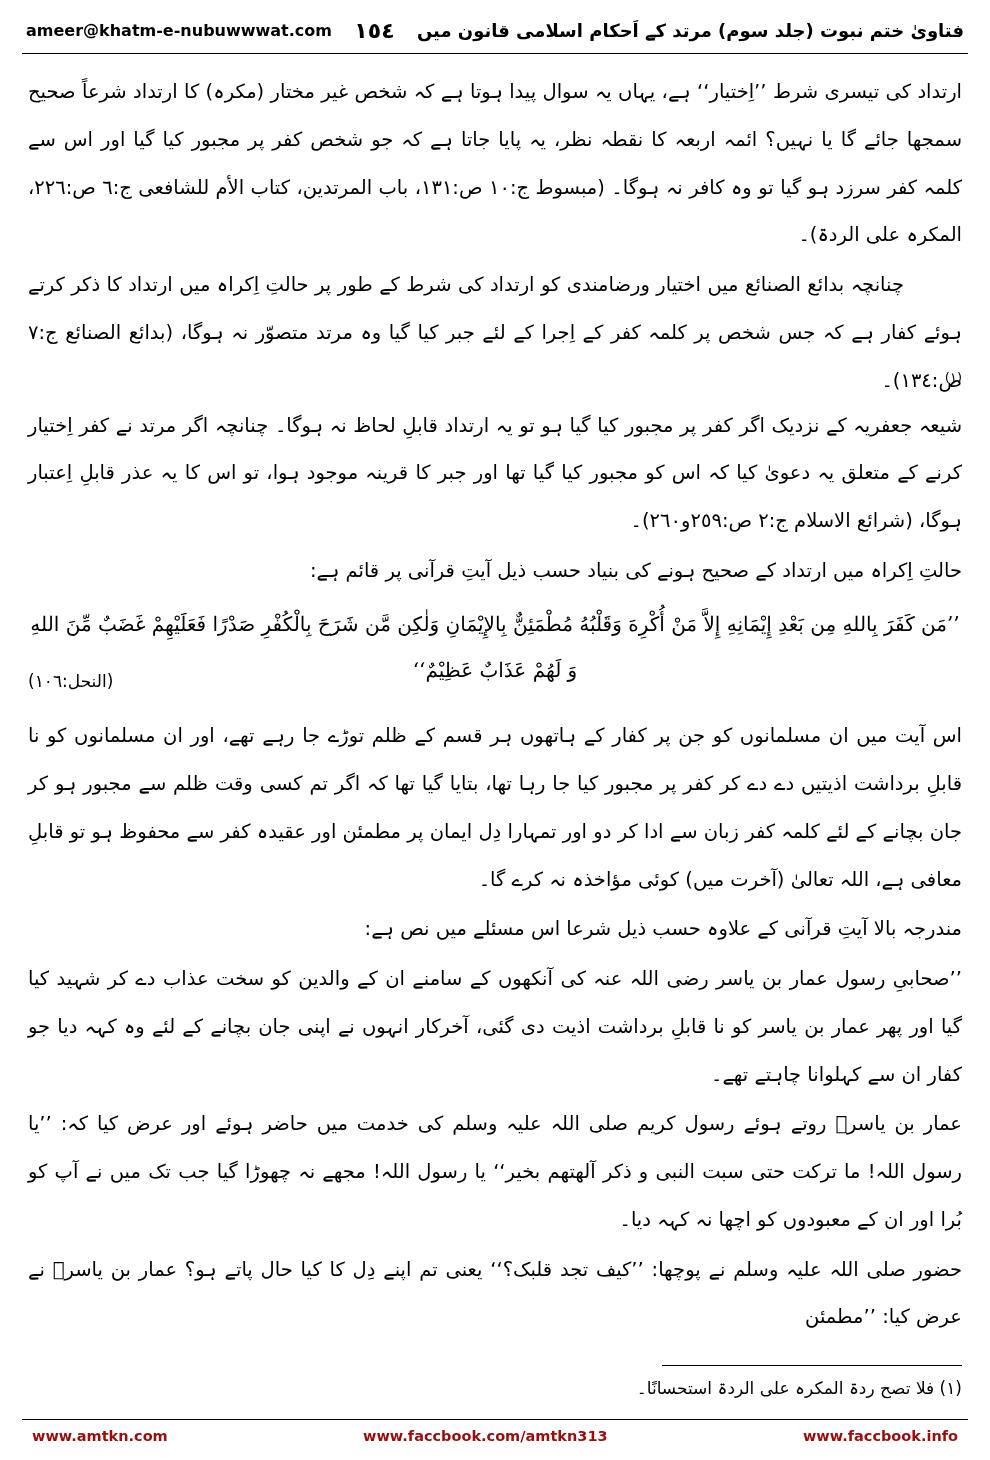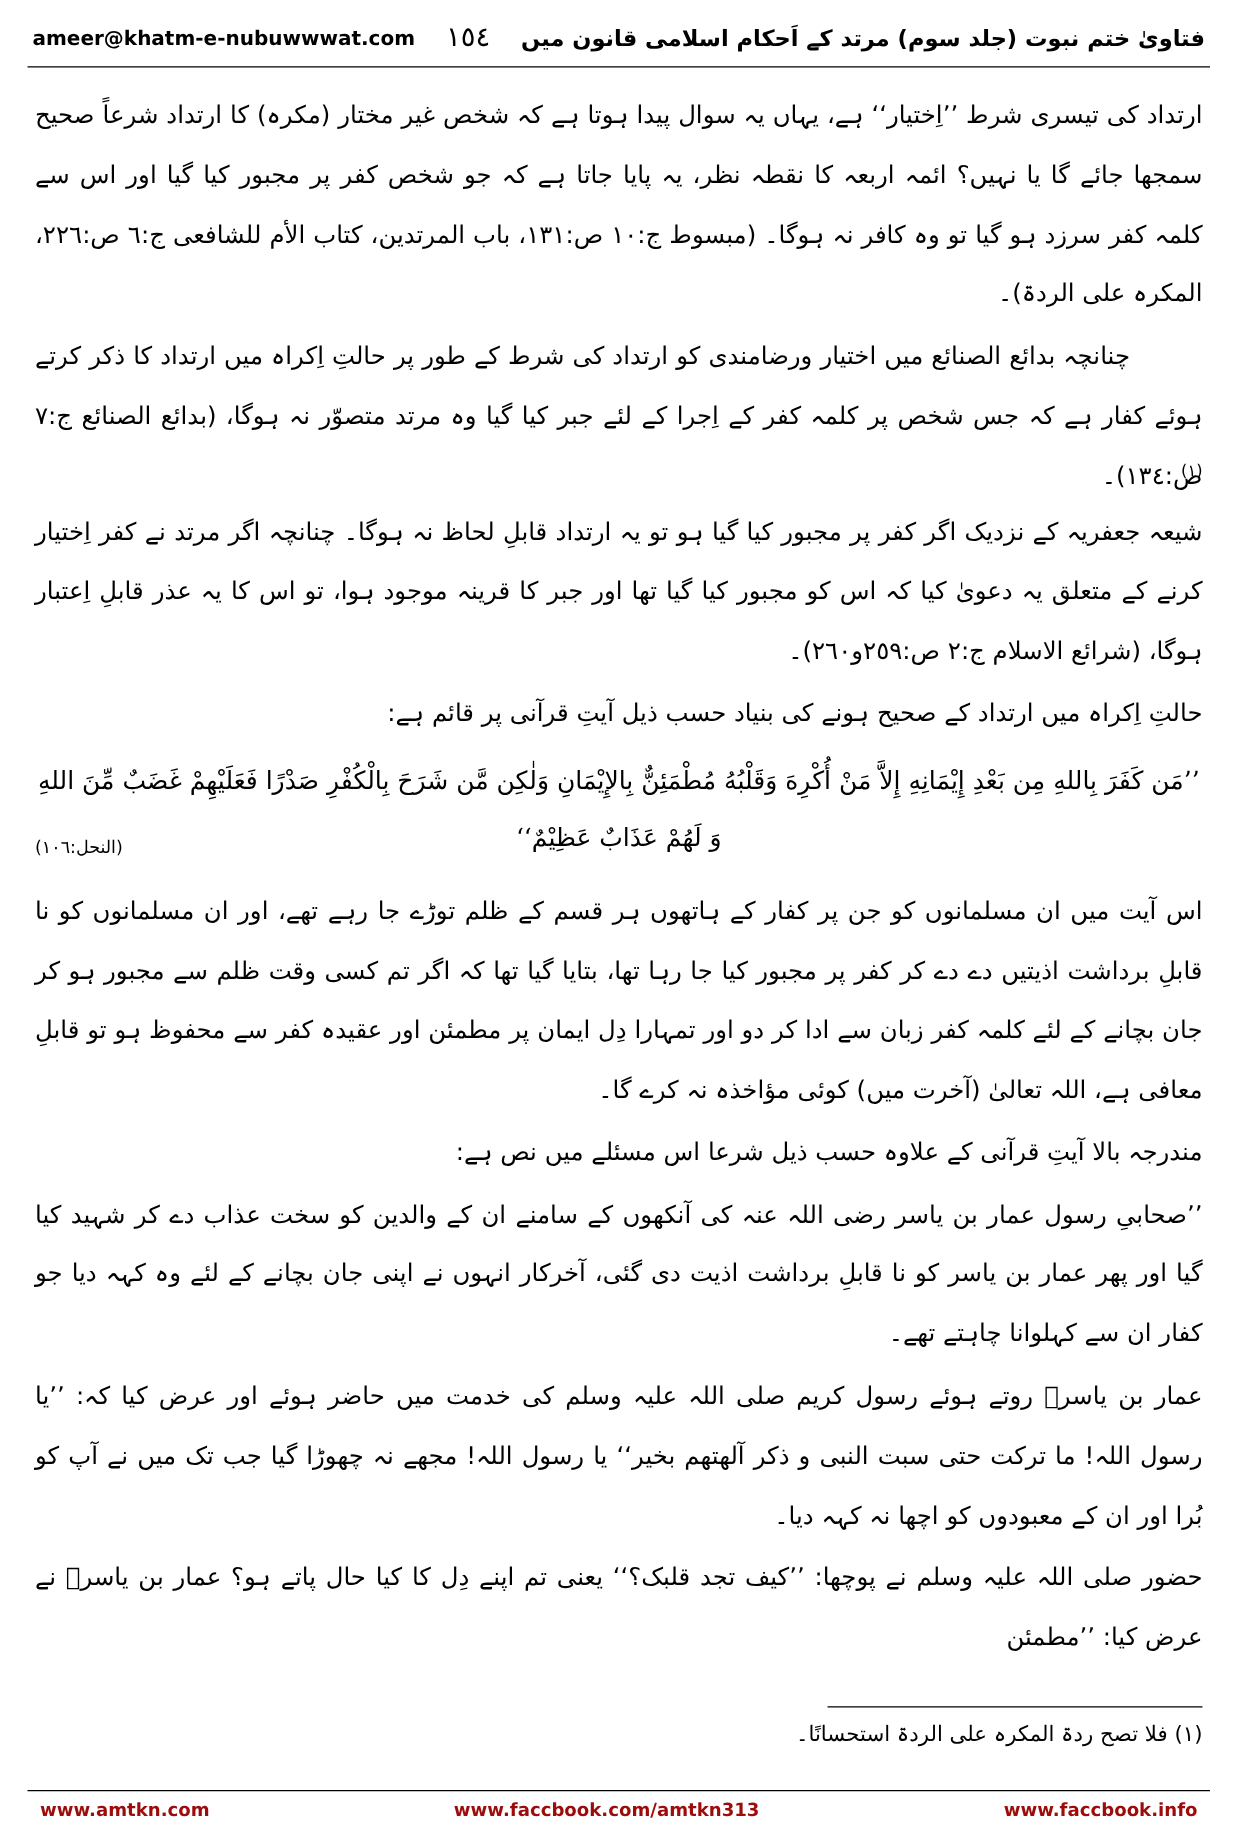--- a/index.html
+++ b/index.html
@@ -37,21 +37,21 @@
     font-size: 18px;
     font-weight: bold;
     white-space: nowrap;
     direction: rtl;
     text-align: right;
     letter-spacing: 0.3px;
   }
   .header-center {
     font-family: "DejaVu Sans", "Liberation Sans", sans-serif;
     font-size: 22px;
-    font-weight: normal;
+    font-weight: bold;
     direction: rtl;
   }
   .header-left {
     font-family: "DejaVu Sans", "Liberation Sans", sans-serif;
     font-size: 16px;
     font-weight: bold;
     direction: ltr;
     white-space: nowrap;
     text-align: right;
   }
@@ -88,21 +88,21 @@
   .quran {
     font-family: "DejaVu Serif", "Liberation Serif", serif;
     font-size: 20px;
     line-height: 2.3;
     text-align: center;
     text-align-last: center;
     margin: 6px 0 2px 0;
   }
   .ayah-ref {
     font-family: "DejaVu Sans", "Liberation Sans", sans-serif;
-    font-size: 14px;
+    font-size: 17px;
     text-align: left;
     direction: rtl;
     margin: -34px 0 10px 0;
     padding-right: 0;
     display: block;
   }
   .sup {
     font-size: 13px;
     vertical-align: super;
   }
@@ -127,21 +127,21 @@
     text-align: right;
     padding-right: 6px;
     line-height: 1.9;
   }
 
   
   .footer-zone {
     position: absolute;
     left: 22px;
     right: 22px;
-    bottom: 3px;
+    bottom: 16px;
   }
   .footer {
     display: flex;
     justify-content: space-between;
     align-items: center;
     font-family: "DejaVu Sans", "Liberation Sans", sans-serif;
     font-size: 14.5px;
     font-weight: bold;
     color: #9d0b0b;
     padding: 8px 10px 0 10px;

